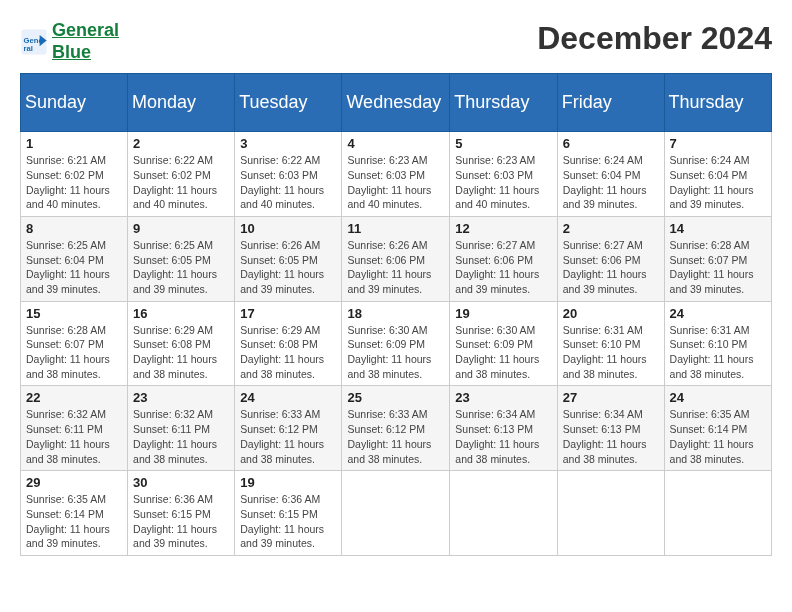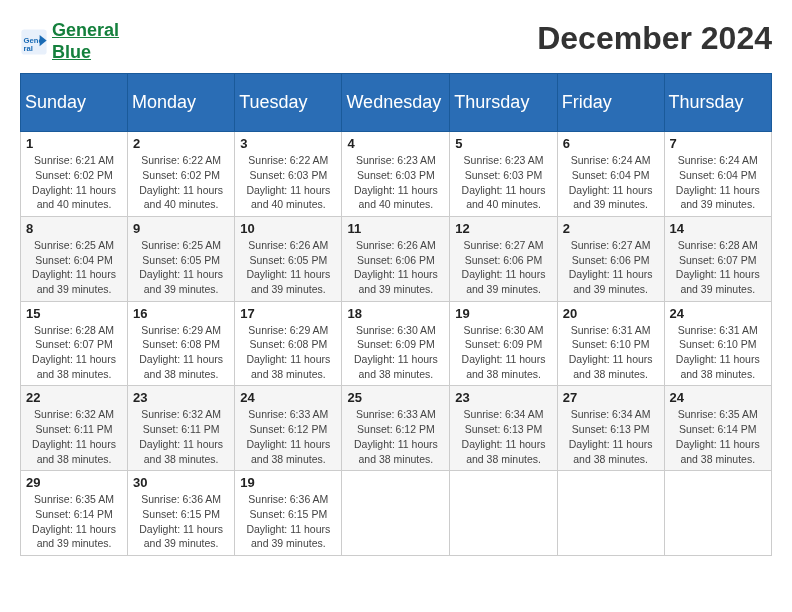--- a/index.html
+++ b/index.html
@@ -78,21 +78,20 @@
       font-size: 13px;
       font-weight: bold;
       color: #222;
       display: block;
       margin-bottom: 2px;
     }
     .day-info {
       color: #444;
       font-size: 10.5px;
       line-height: 1.4;
-      text-align: center;
     }
     .empty-cell {
       background-color: #fff !important;
     }
   </style>
 </head>
 <body>
 
 <div class="header-area">
   <div class="logo">

